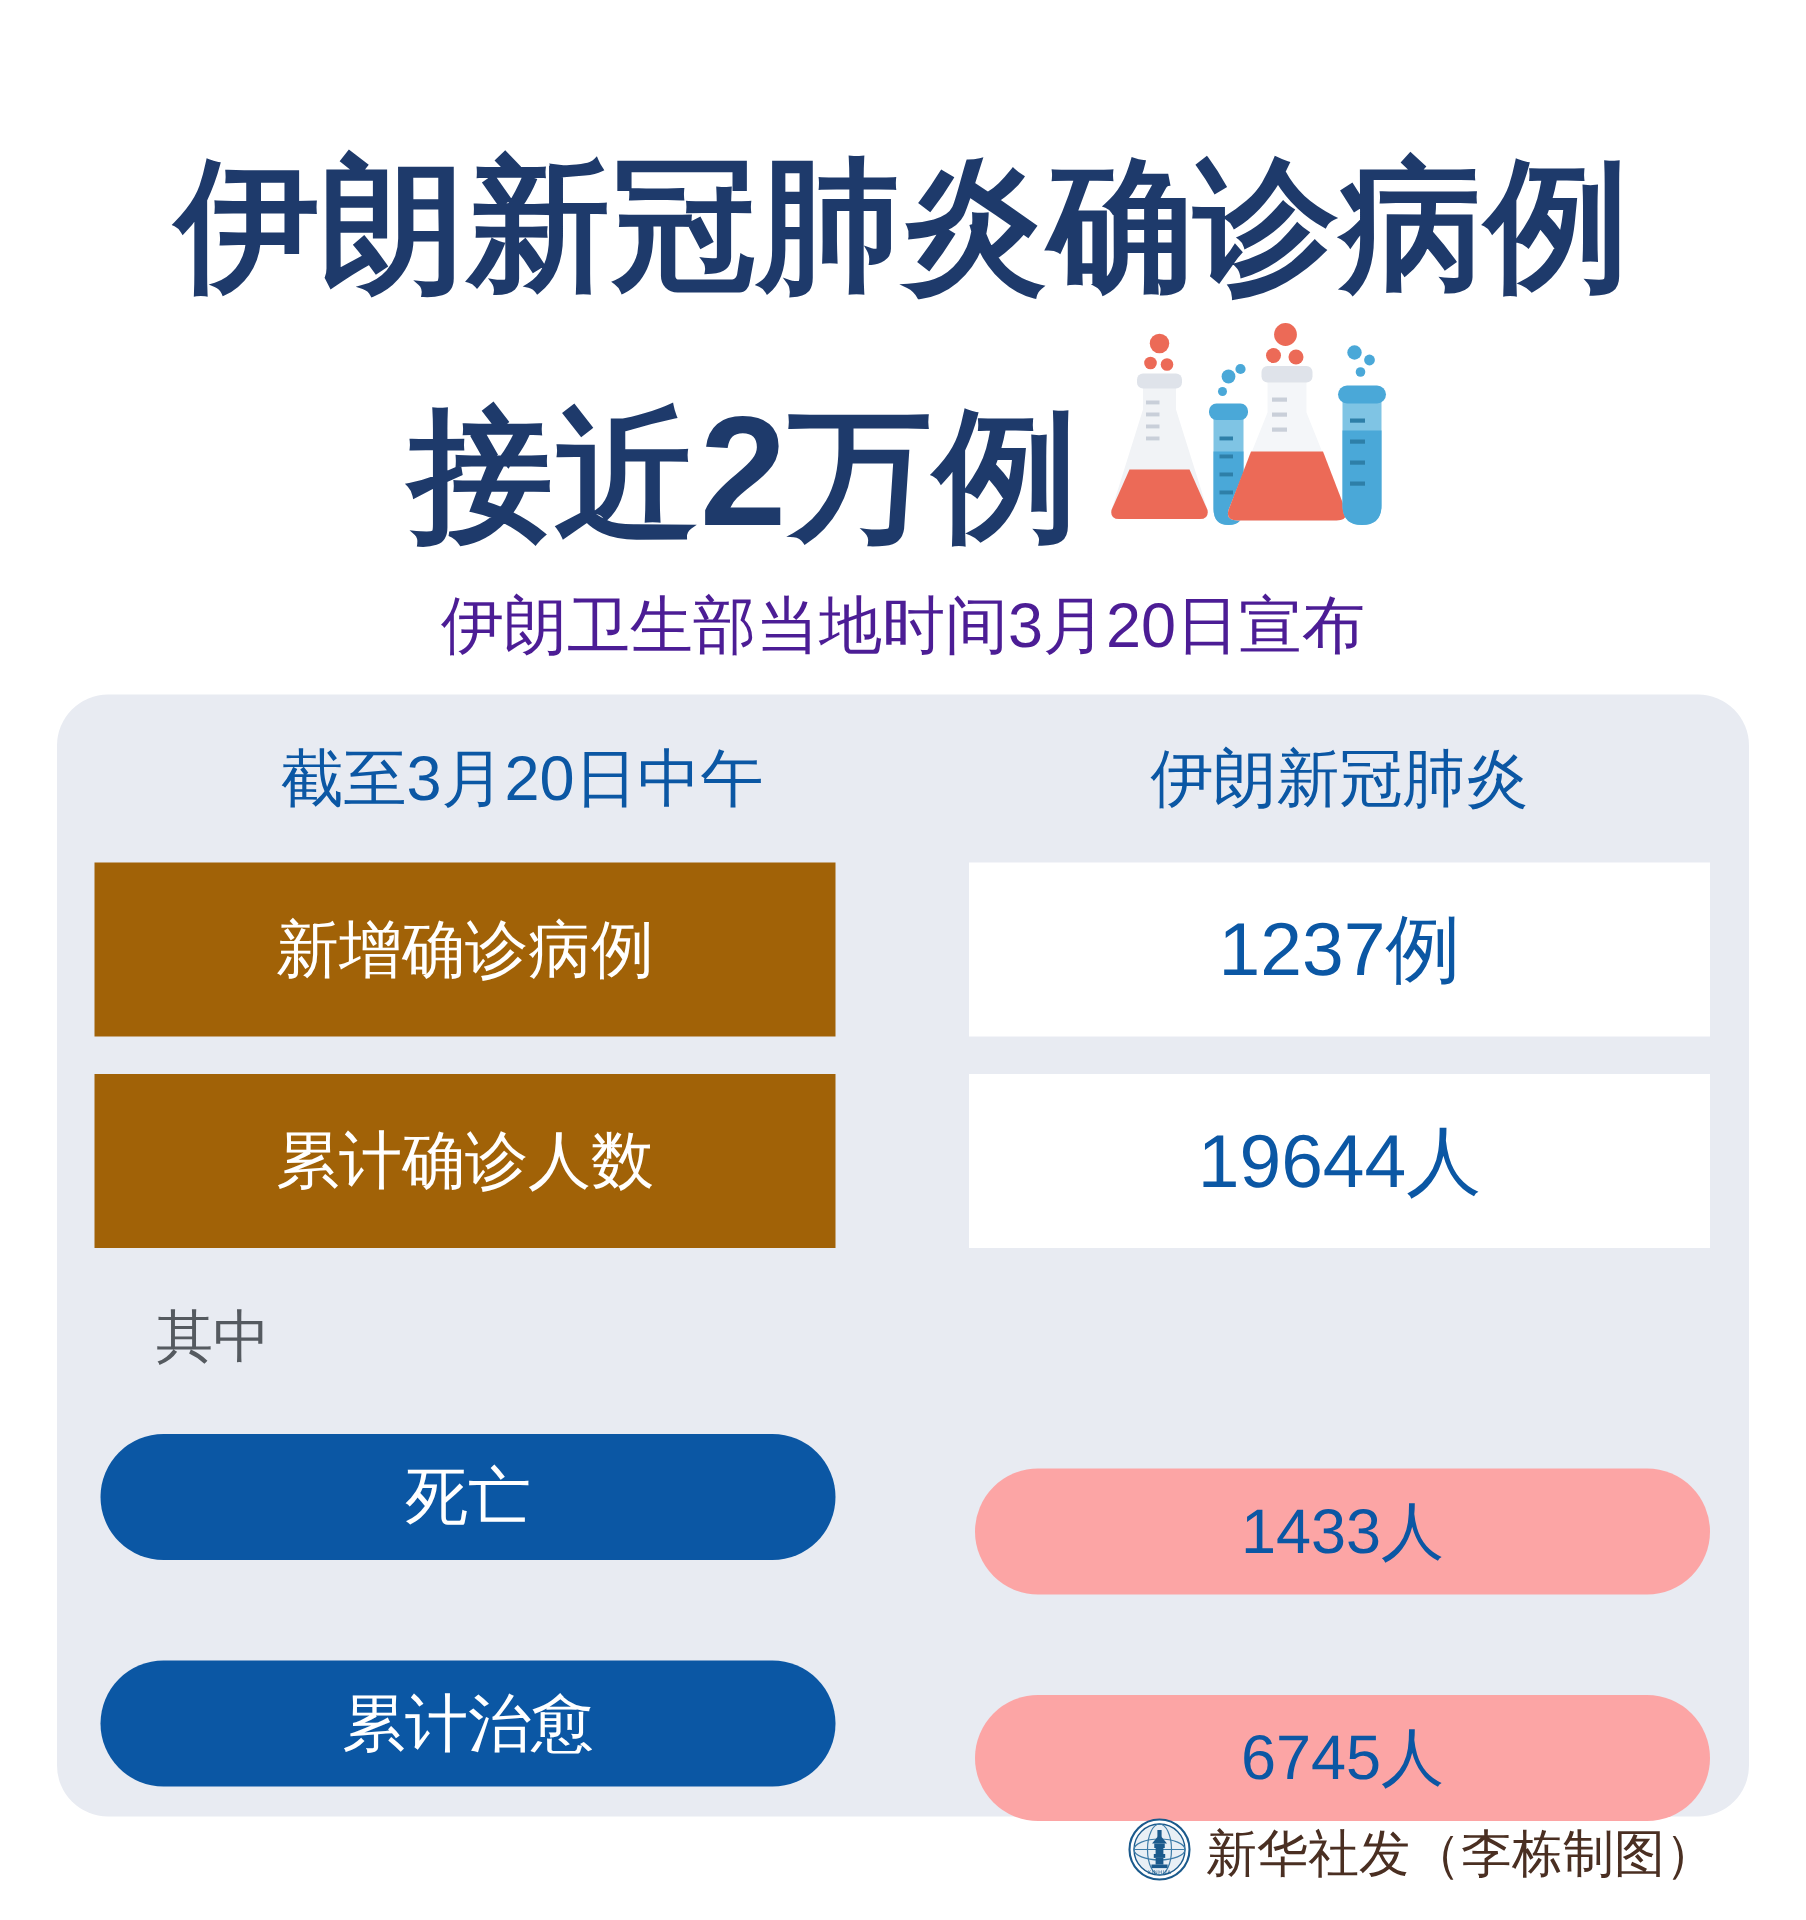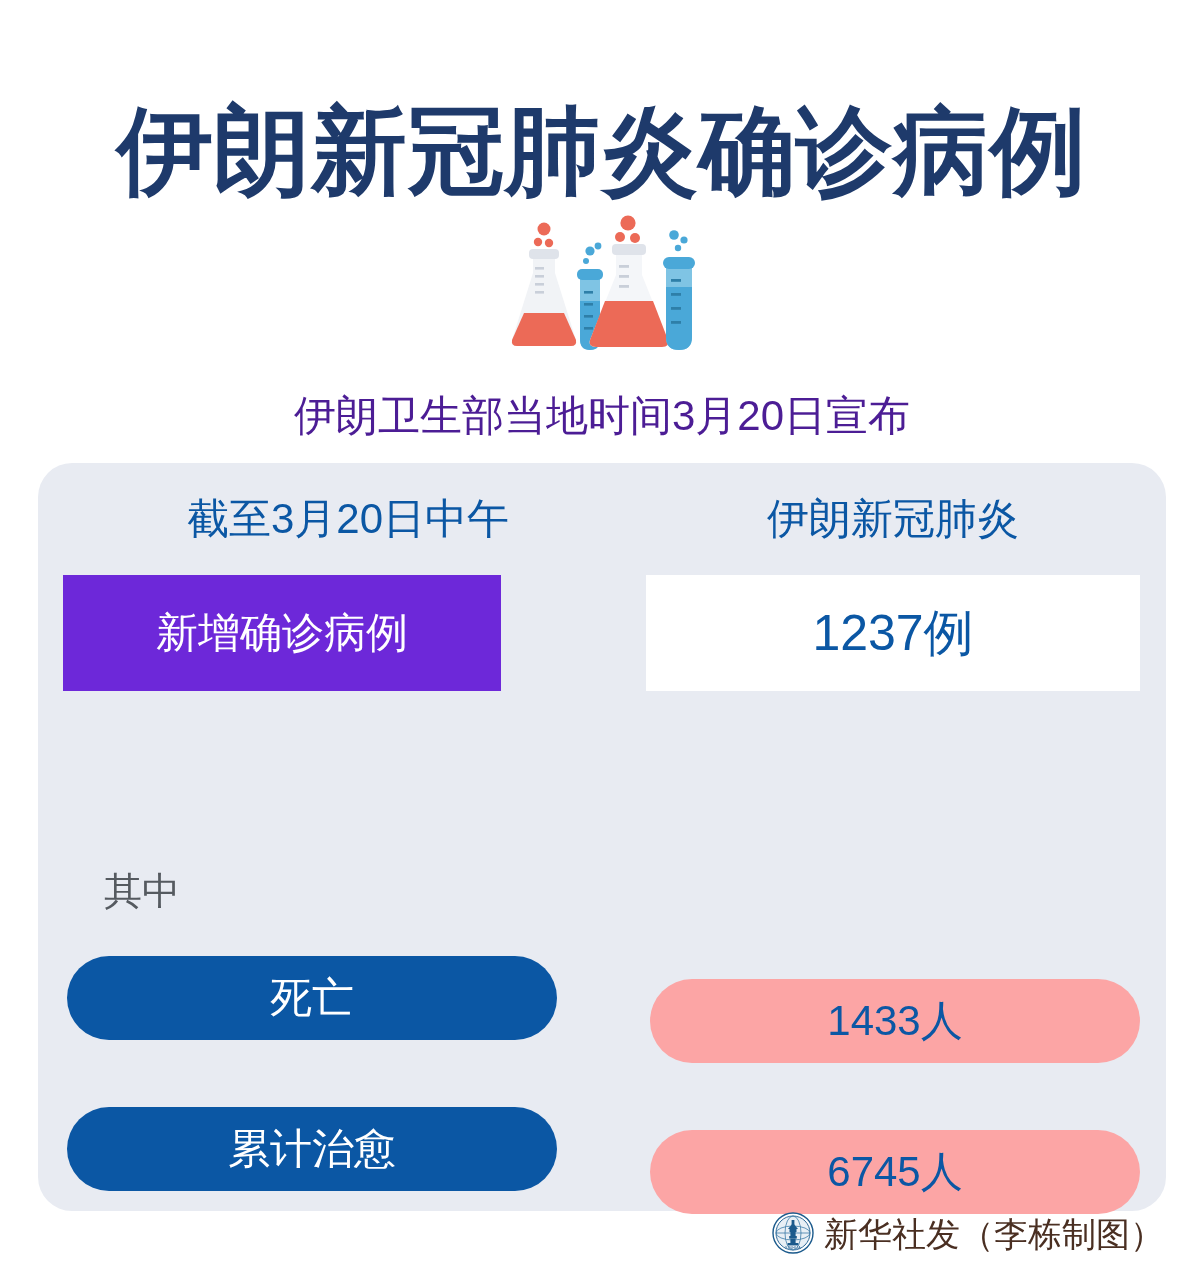--- a/index.html
+++ b/index.html
@@ -99,23 +99,23 @@
 
   
   .row-rect {
     position: absolute;
     height: 116px;
   }
   .row-rect .lbl {
     position: absolute;
     left: 25px;
     top: 0;
-    width: 438px;
+    width: 494px;
     height: 116px;
-    background: #6d28d9;
+    background: #a16207;
     color: #ffffff;
     font-size: 42px;
     display: flex;
     align-items: center;
     justify-content: center;
     white-space: nowrap;
   }
   .row-rect .val {
     position: absolute;
     left: 608px;
@@ -184,39 +184,40 @@
 
   
   .footer {
     position: absolute;
     left: 0;
     top: 1212px;
     width: 1204px;
     display: flex;
     align-items: center;
     justify-content: flex-end;
-    padding-right: 40px;
+    padding-right: 60px;
     box-sizing: border-box;
     gap: 10px;
   }
   .footer-text {
     font-size: 34px;
     color: #4a2f22;
     white-space: nowrap;
     font-family: "Liberation Serif", "DejaVu Serif", serif;
   }
   .xinhua-logo { flex: 0 0 auto; }
 </style>
 </head>
 <body>
 
 <div class="header">
   <div class="title-line1">伊朗新冠肺炎确诊病例</div>
 
   <div class="title-line2-wrap">
+    <div class="title-line2"><span>接近</span><span class="big">2</span><span>万例</span></div>
 
     <span class="lab-icon">
       <svg width="200" height="145" viewBox="0 0 200 145" xmlns="http://www.w3.org/2000/svg">
 
         <g>
           <circle cx="42" cy="16" r="6.5" fill="#ec6a57"></circle>
           <circle cx="36" cy="29" r="4.2" fill="#ec6a57"></circle>
           <circle cx="47" cy="30" r="4.2" fill="#ec6a57"></circle>
           <path d="M31 42 L53 42 L53 60 L74 127 Q75 133 69 133 L15 133 Q9 133 10 127 L31 60 Z" fill="#f1f3f6"></path>
           <path d="M22 100 L62 100 L74 127 Q75 133 69 133 L15 133 Q9 133 10 127 Z" fill="#ec6a57"></path>
@@ -284,20 +285,24 @@
   <div class="col-heads">
     <div class="head-left">截至3月20日中午</div>
     <div class="head-right">伊朗新冠肺炎</div>
   </div>
 
   <div class="row-rect" id="row-0">
     <div class="lbl">新增确诊病例</div>
     <div class="val">1237例</div>
   </div>
 
+  <div class="row-rect" id="row-1">
+    <div class="lbl">累计确诊人数</div>
+    <div class="val">19644人</div>
+  </div>
 
   <div class="among-label">其中</div>
 
   <div class="row-pill" id="row-2">
     <div class="lbl">死亡</div>
     <div class="val">1433人</div>
   </div>
 
   <div class="row-pill" id="row-3">
     <div class="lbl">累计治愈</div>

